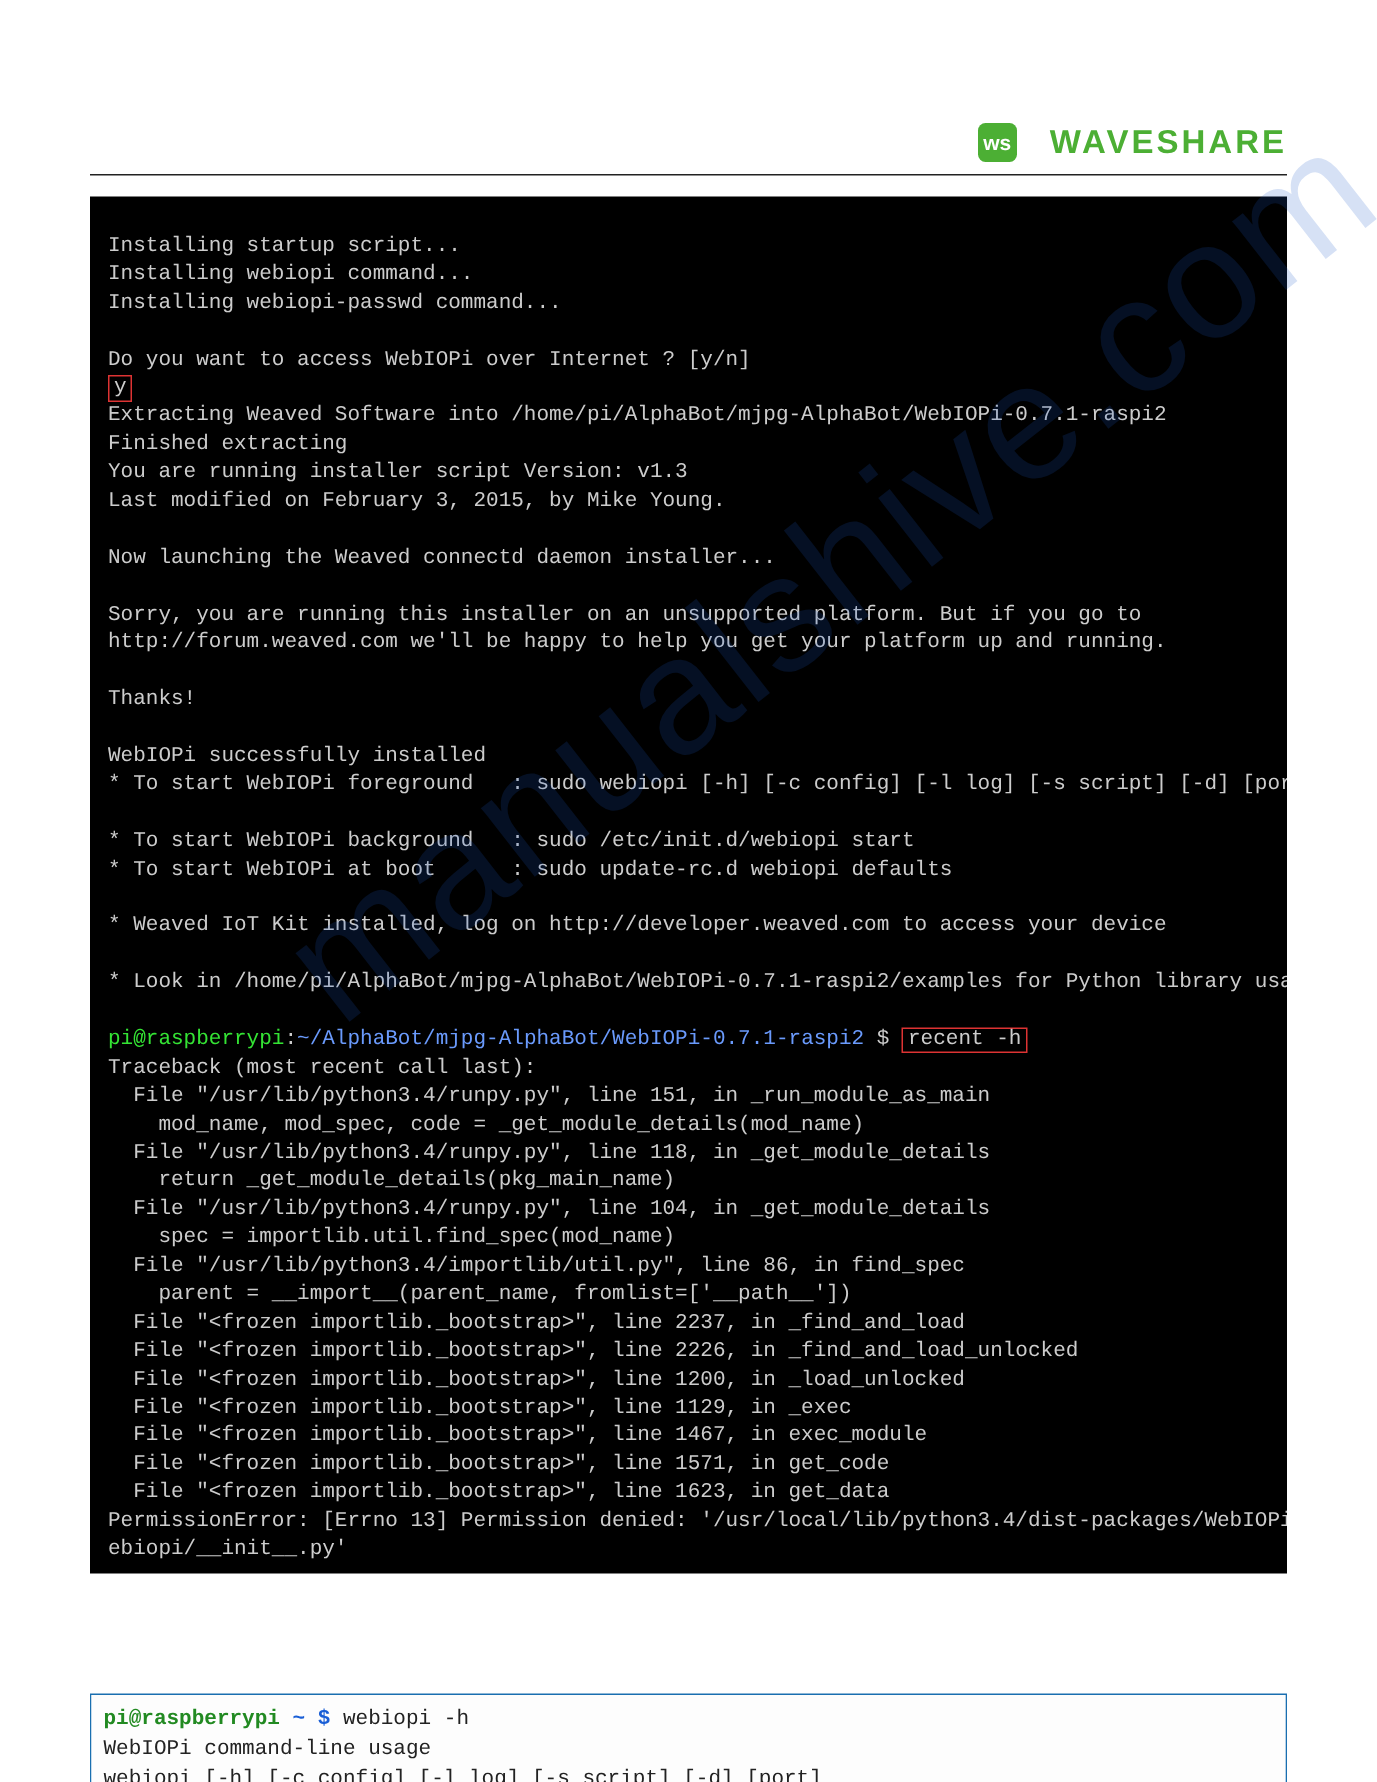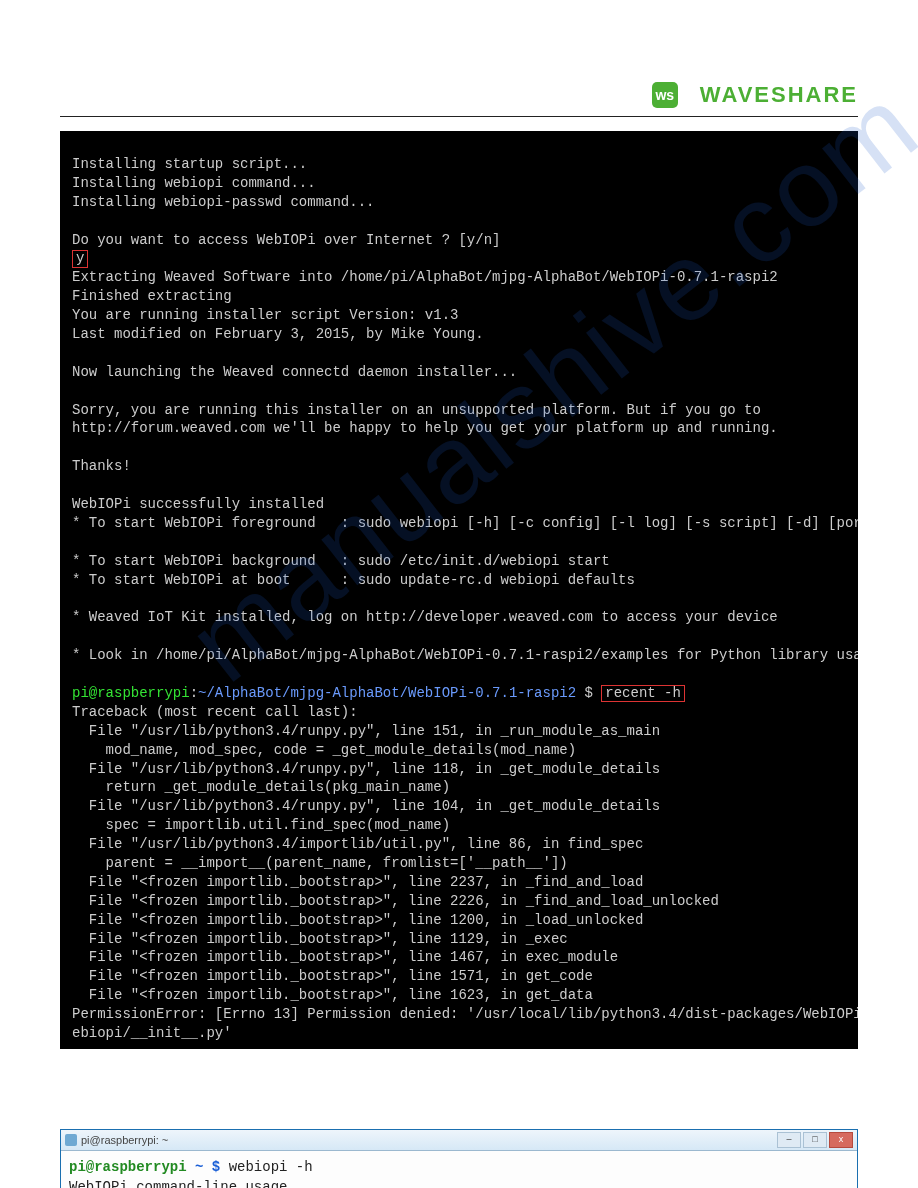--- a/index.html
+++ b/index.html
@@ -180,31 +180,20 @@
   File "&lt;frozen importlib._bootstrap&gt;", line 1200, in _load_unlocked
   File "&lt;frozen importlib._bootstrap&gt;", line 1129, in _exec
   File "&lt;frozen importlib._bootstrap&gt;", line 1467, in exec_module
   File "&lt;frozen importlib._bootstrap&gt;", line 1571, in get_code
   File "&lt;frozen importlib._bootstrap&gt;", line 1623, in get_data
 PermissionError: [Errno 13] Permission denied: '/usr/local/lib/python3.4/dist-packages/WebIOPi-0.7.1-py3.4-linux-armv7l.egg/w
 ebiopi/__init__.py'
 </div>
 
   <div class="putty">
-    <div class="putty-title">
-      <span class="left">
-        <span class="icon"></span>
-        <span>pi@raspberrypi: ~</span>
-      </span>
-      <span class="winbtns">
-        <span class="winbtn">–</span>
-        <span class="winbtn">□</span>
-        <span class="winbtn close">x</span>
-      </span>
-    </div>
     <div class="putty-body" id="puttybody"><span class="pgreen">pi@raspberrypi</span><span class="pblue"> ~ $ </span>webiopi -h
 WebIOPi command-line usage
 webiopi [-h] [-c config] [-l log] [-s script] [-d] [port]
 
 Options:
   -h, --help           Display this help
   -c, --config file    Load config from file
   -l, --log file       Log to file
   -s, --script file    Load script from file
   -d, --debug          Enable DEBUG

